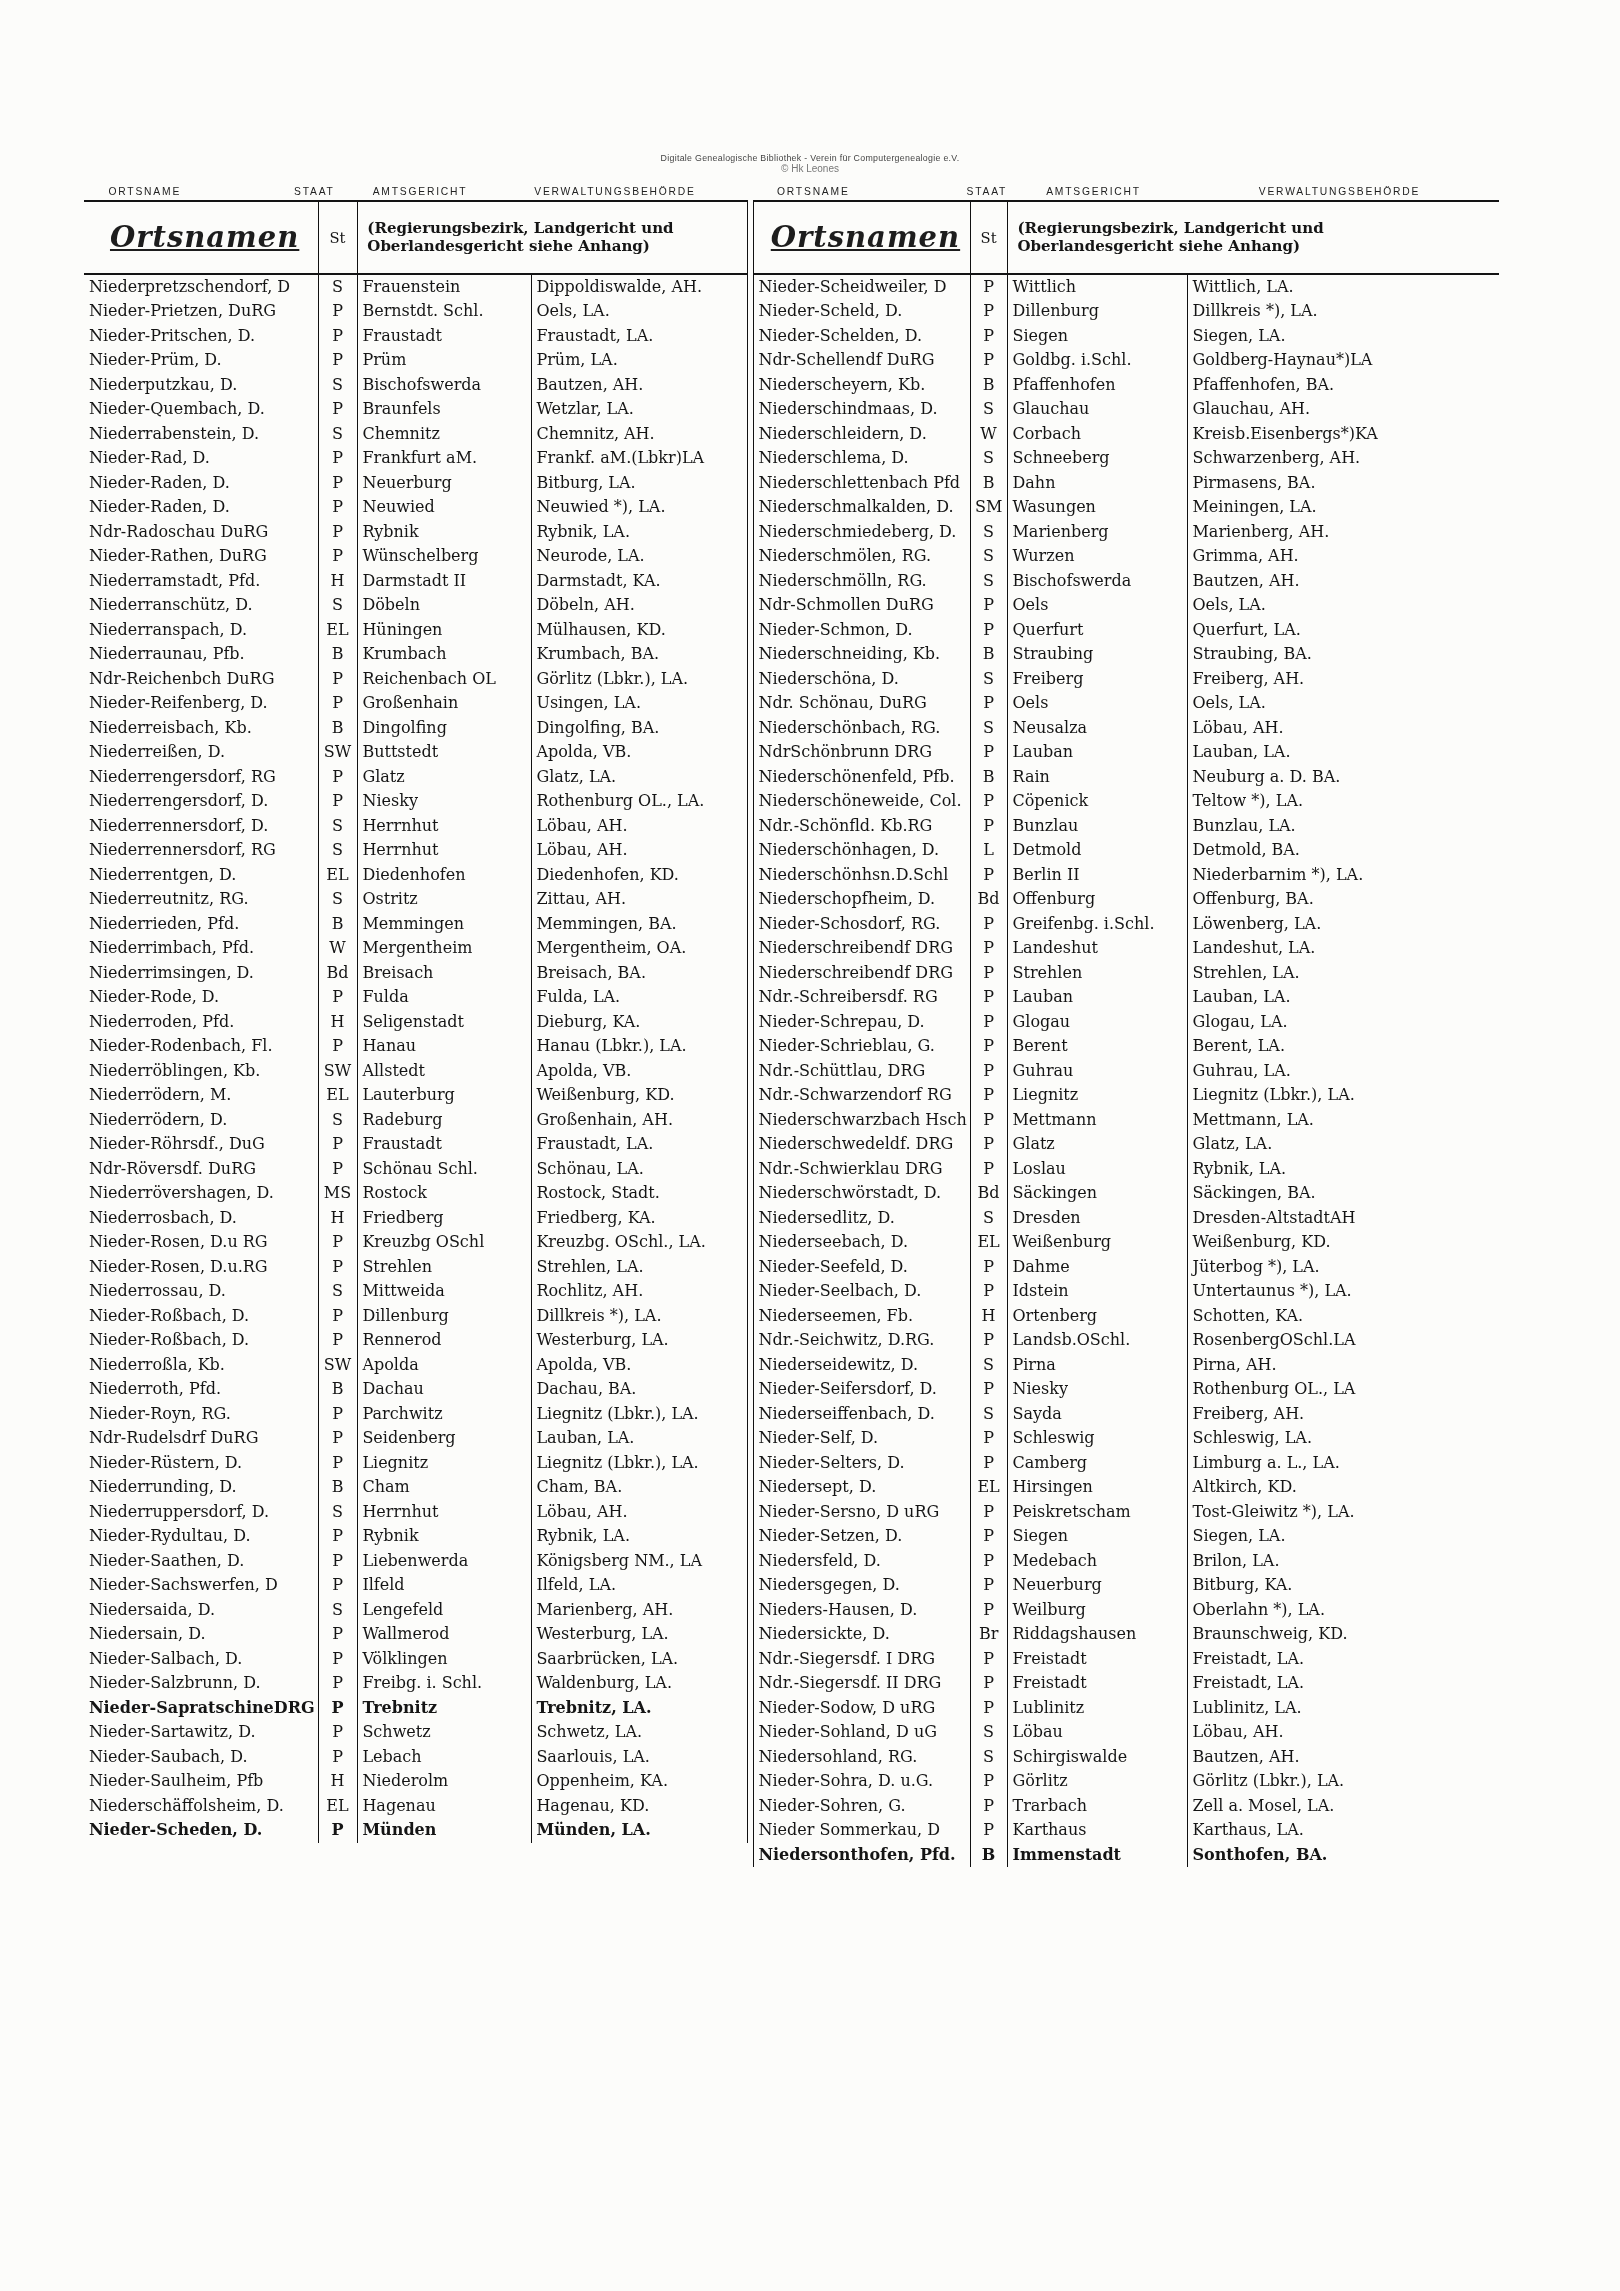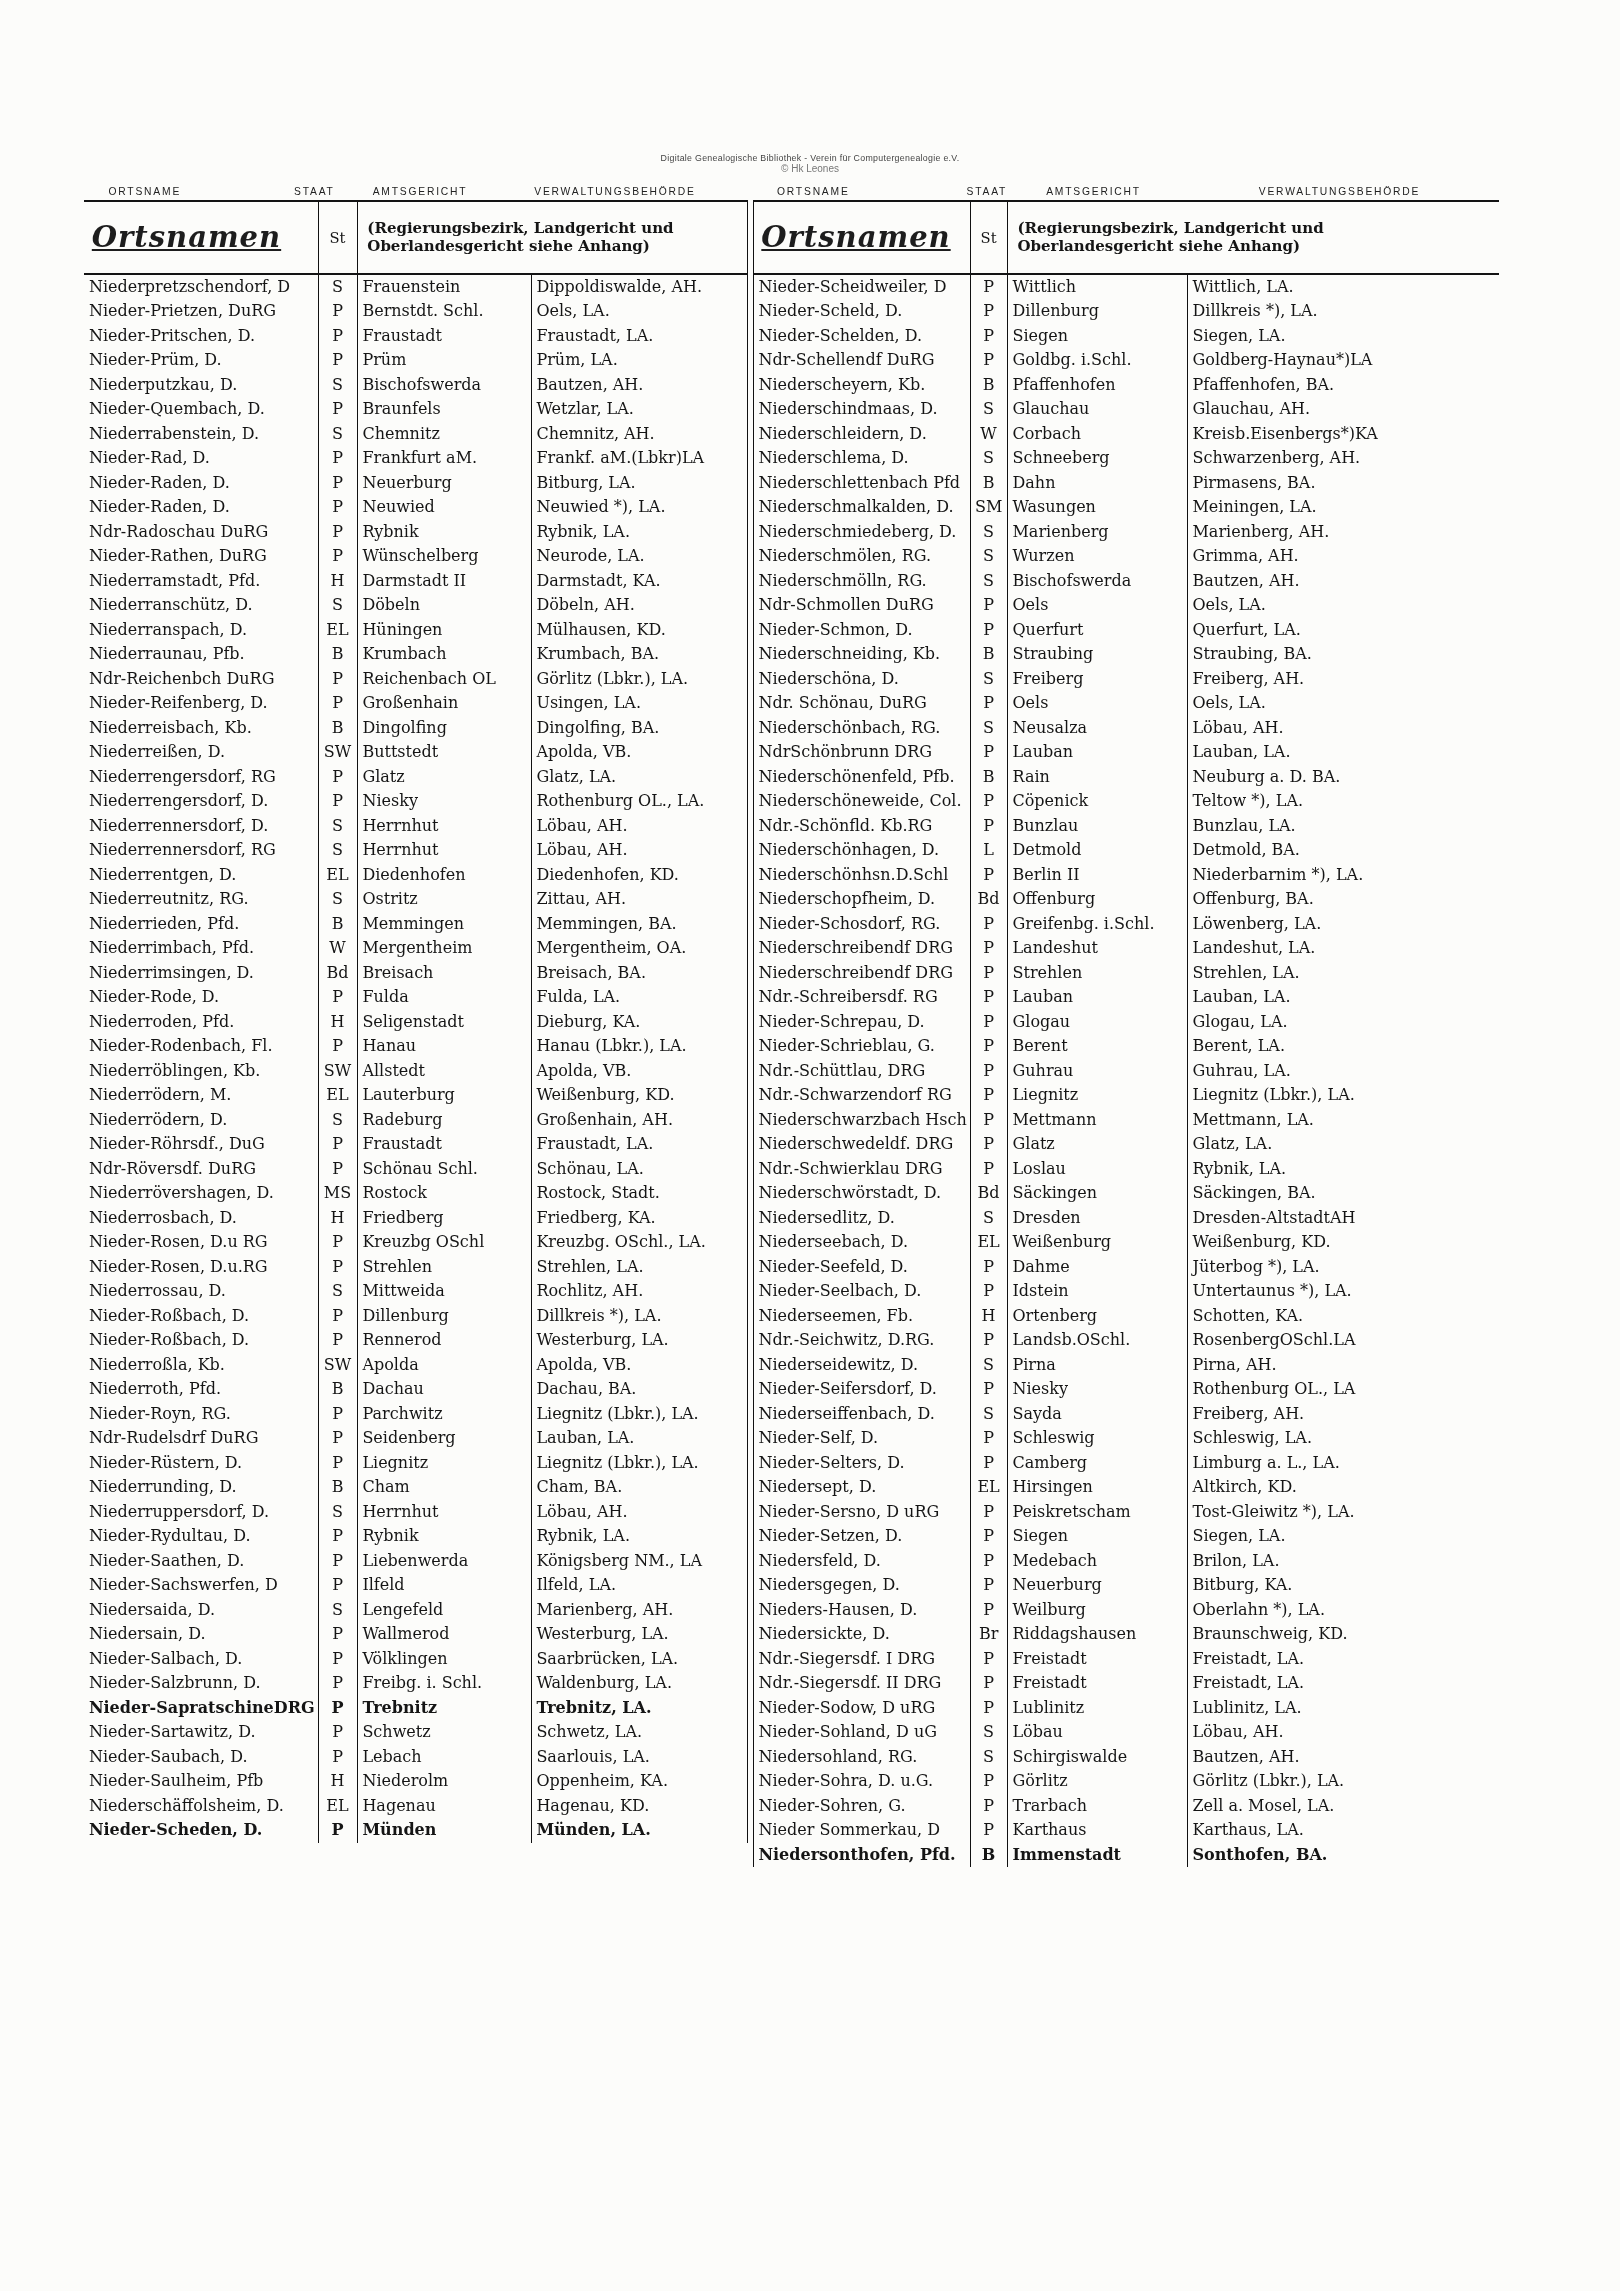--- a/index.html
+++ b/index.html
@@ -54,21 +54,21 @@
   .c-verw  { border-left:1.5px solid #111; }
 
   thead tr.main-head th {
     border-top:2.9px solid #131313;
     border-bottom:2px solid #131313;
     height:73px;
   }
   th.script-cell {
     font-style:italic; font-weight:bold;
     font-size:29px; letter-spacing:1px;
-    text-align:left; padding-left:7.8px;
+    text-align:center; padding-left:7.8px;
     color:#1d1d1d;
   }
   th.script-cell .scr { text-decoration:underline; }
   th.sthead { font-weight:normal; font-size:14.7px; }
   th.note-cell {
     font-weight:bold; font-size:15px; line-height:18.6px;
     text-align:left; padding-left:9.8px;
     border-left:1.5px solid #111;
   }
   tr.bold-row td { font-weight:bold; }

